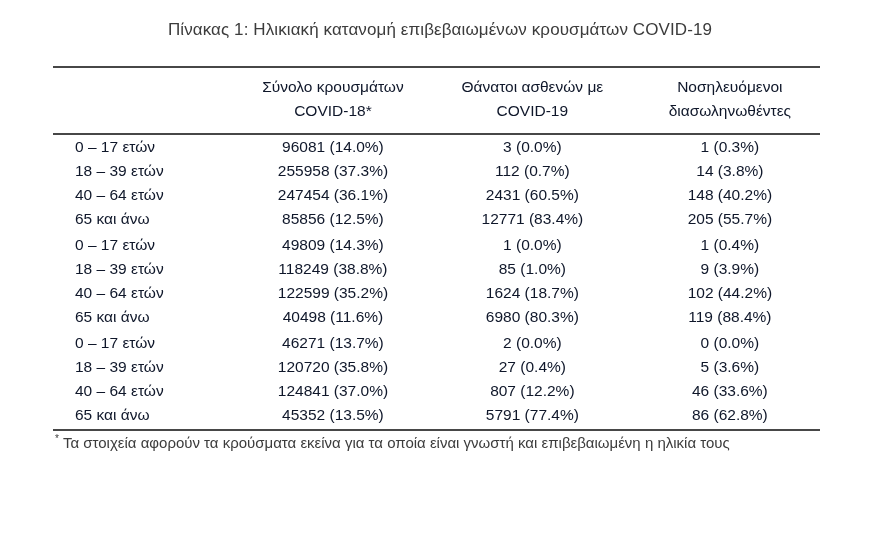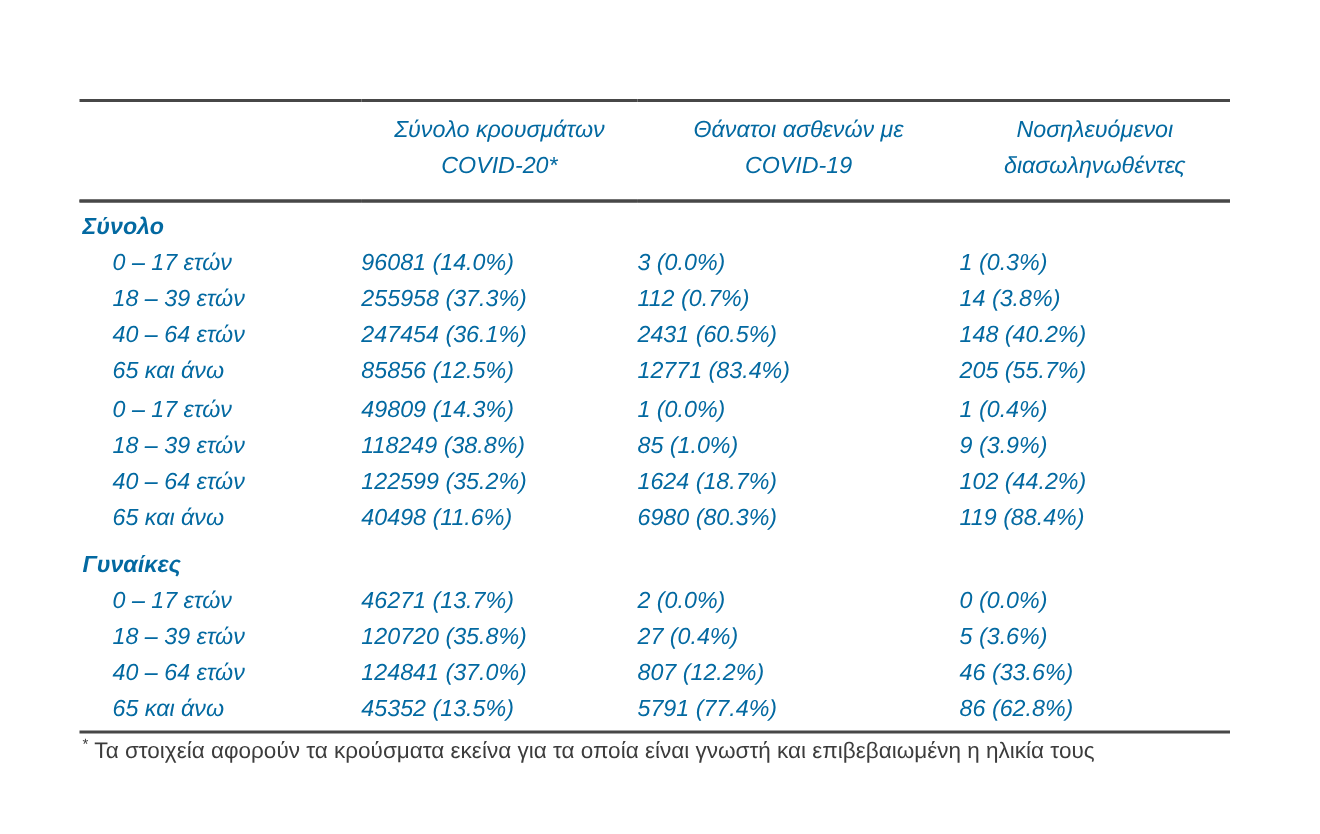--- a/index.html
+++ b/index.html
@@ -30,23 +30,22 @@
   .table-wrap {
     position: absolute;
     left: 53px;
     top: 66px;
     width: 767px;
   }
   table.stats {
     width: 100%;
     border-collapse: collapse;
     font-size: 15.5px;
-    color: #0369a1;
+    color: #0f172a;
     table-layout: fixed;
-    font-style: italic;
   }
   col.c-label    { width: 24.5%; }
   col.c-cases    { width: 24.0%; }
   col.c-deaths   { width: 28.0%; }
   col.c-intub    { width: 23.5%; }
 
   thead tr {
     border-top: 2px solid #474747;
     border-bottom: 2px solid #474747;
   }
@@ -54,21 +53,21 @@
     font-weight: 400;
     text-align: center;
     vertical-align: middle;
     line-height: 24px;
     padding: 7px 0 10px 0;
     font-size: 15.5px;
   }
   tbody td {
     padding: 3px 0;
     line-height: 18px;
-    text-align: left;
+    text-align: center;
     white-space: nowrap;
   }
   tbody td.row-label {
     text-align: left;
     padding-left: 22px;
   }
   tr.section-row td {
     font-weight: 700;
     text-align: left;
     padding: 8px 0 3px 2px;
@@ -92,54 +91,49 @@
     vertical-align: top;
     position: relative;
     top: -1px;
   }
 </style>
 </head>
 <body>
 
 <div class="page">
 
+  <div class="title">Πίνακας 1: Ηλικιακή κατανομή επιβεβαιωμένων κρουσμάτων COVID-19</div>
 
   <div class="table-wrap">
     <table class="stats">
       <colgroup>
         <col class="c-label">
           <col class="c-cases">
           <col class="c-deaths">
           <col class="c-intub">
       </colgroup>
       <thead>
         <tr>
           <th></th>
           <th>
             <span>Σύνολο κρουσμάτων</span><br>
-            <span>COVID-20*</span>
+            <span>COVID-18*</span>
           </th>
           <th>
             <span>Θάνατοι ασθενών με</span><br>
             <span>COVID-19</span>
           </th>
           <th>
             <span>Νοσηλευόμενοι</span><br>
             <span>διασωληνωθέντες</span>
           </th>
         </tr>
       </thead>
       <tbody>
 
-        <tr class="section-row">
-          <td>Σύνολο</td>
-          <td></td>
-            <td></td>
-            <td></td>
-        </tr>
         <tr>
           <td class="row-label">0 – 17 ετών</td>
           <td>96081 (14.0%)</td>
           <td>3 (0.0%)</td>
           <td>1 (0.3%)</td>
         </tr>
         <tr>
           <td class="row-label">18 – 39 ετών</td>
           <td>255958 (37.3%)</td>
           <td>112 (0.7%)</td>
@@ -176,26 +170,20 @@
           <td>1624 (18.7%)</td>
           <td>102 (44.2%)</td>
         </tr>
         <tr class="last-section-row">
           <td class="row-label">65 και άνω</td>
           <td>40498 (11.6%)</td>
           <td>6980 (80.3%)</td>
           <td>119 (88.4%)</td>
         </tr>
 
-        <tr class="section-row">
-          <td>Γυναίκες</td>
-          <td></td>
-            <td></td>
-            <td></td>
-        </tr>
         <tr>
           <td class="row-label">0 – 17 ετών</td>
           <td>46271 (13.7%)</td>
           <td>2 (0.0%)</td>
           <td>0 (0.0%)</td>
         </tr>
         <tr>
           <td class="row-label">18 – 39 ετών</td>
           <td>120720 (35.8%)</td>
           <td>27 (0.4%)</td>

